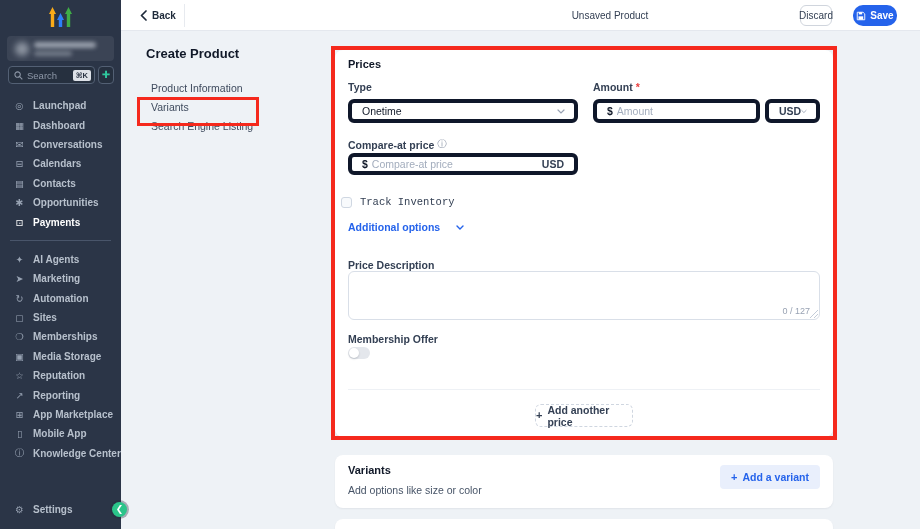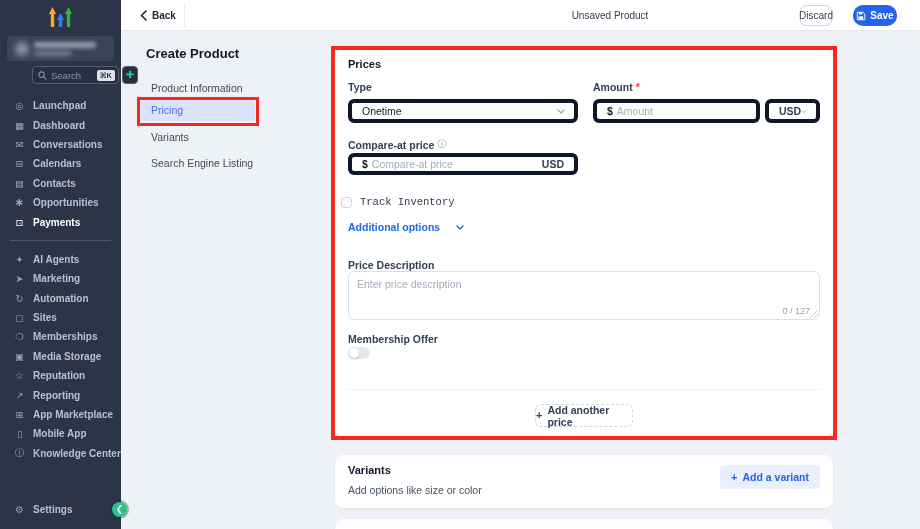--- a/index.html
+++ b/index.html
@@ -7,21 +7,21 @@
   body{font-family:"Liberation Sans","DejaVu Sans",sans-serif;background:#eef2f6;overflow:hidden;}
   #app{position:relative;width:920px;height:529px;background:#eef2f6;}
 
   
   #sidebar{position:absolute;left:0;top:0;width:121px;height:529px;background:#2b3547;z-index:5;}
   #logo{position:absolute;left:48px;top:6px;}
   #account{position:absolute;left:7px;top:36px;width:107px;height:25px;background:rgba(255,255,255,.08);border-radius:4px;overflow:hidden;}
   #account .blur1{position:absolute;left:8px;top:6px;width:14px;height:14px;border-radius:50%;background:#cfd6df;filter:blur(3px);opacity:.55;}
   #account .blur2{position:absolute;left:27px;top:6px;width:62px;height:6px;border-radius:3px;background:#d8dee6;filter:blur(2px);opacity:.6;}
   #account .blur3{position:absolute;left:27px;top:15px;width:38px;height:5px;border-radius:3px;background:#cdd4dd;filter:blur(2px);opacity:.4;}
-  #searchRow{position:absolute;left:8px;top:66px;width:106px;height:18px;display:flex;gap:3px;margin-left:24px;}
+  #searchRow{position:absolute;left:8px;top:66px;width:106px;height:18px;display:flex;gap:3px;}
   #searchBox{flex:1;display:flex;align-items:center;gap:4px;background:#26303f;border:1px solid #536074;border-radius:4px;padding:0 3px 0 5px;height:18px;}
   #searchBox .ph{font-size:9.5px;color:#8d97a7;flex:1;}
   #searchBox .kbd{font-size:7.5px;color:#2a3444;background:#dde1e8;border-radius:2px;padding:1px 3px;font-weight:700;}
   #aiBtn{width:16px;height:18px;background:#26303f;border:1px solid #536074;border-radius:4px;color:#2fc79e;font-size:10px;line-height:16px;text-align:center;font-weight:700;}
   #sideNav{position:absolute;left:0;top:96px;width:121px;}
   .side-item{display:flex;align-items:center;height:19.4px;padding-left:13px;cursor:pointer;}
   .side-icon{width:13px;font-size:9.5px;color:#97a2b2;text-align:center;flex:none;}
   .side-label{margin-left:7px;font-size:10px;font-weight:600;color:#b7c0cc;white-space:nowrap;}
   .side-item.active .side-icon,.side-item.active .side-label{color:#ffffff;}
   .side-item.active .side-label{font-weight:700;}
@@ -226,23 +226,20 @@
       </svg>
     <span>Save</span>
   </div>
 
   <div id="productNav">
     <div class="pnav-title">Create Product</div>
     <div>
         <div class="pnav-item">
           <span>Product Information</span>
         </div>
-        <div class="pnav-item active">
-          <span>Pricing</span>
-        </div>
         <div class="pnav-item">
           <span>Variants</span>
         </div>
         <div class="pnav-item">
           <span>Search Engine Listing</span>
         </div>
       </div>
   </div>
 
   <section class="card" id="pricesCard">
@@ -294,21 +291,20 @@
       <span>Additional options</span>
       <svg width="8" height="5" viewBox="0 0 8 5">
           <polyline points="1,1 4,4 7,1" fill="none" stroke="#2563eb" stroke-width="1.4" stroke-linecap="round"></polyline>
         </svg>
     </div>
 
     <div class="lbl" style="left:13px;top:209px;">
       <span>Price Description</span>
     </div>
     <div id="taWrap">
-      <textarea placeholder="Enter price description" style=""></textarea>
       <div id="taCounter">0 / 127</div>
     </div>
 
     <div class="lbl" style="left:13px;top:283px;">
       <span>Membership Offer</span>
     </div>
     <div id="toggle">
         <div class="knob"></div>
       </div>
 

